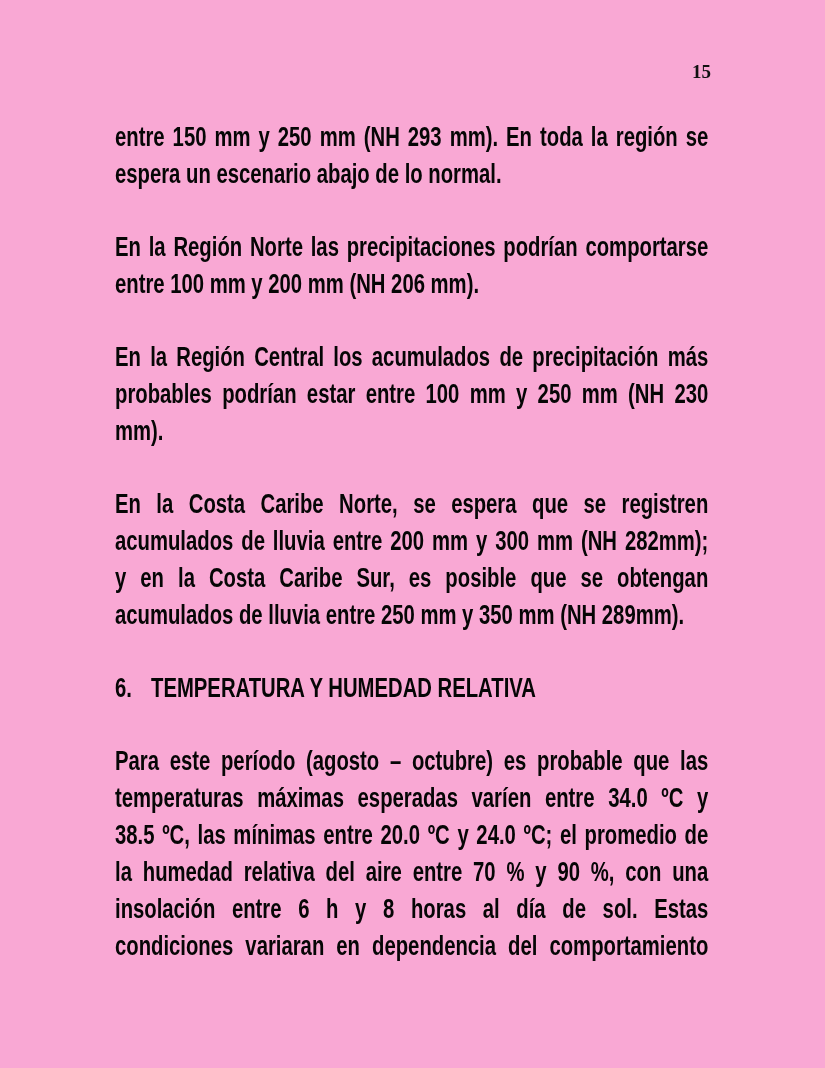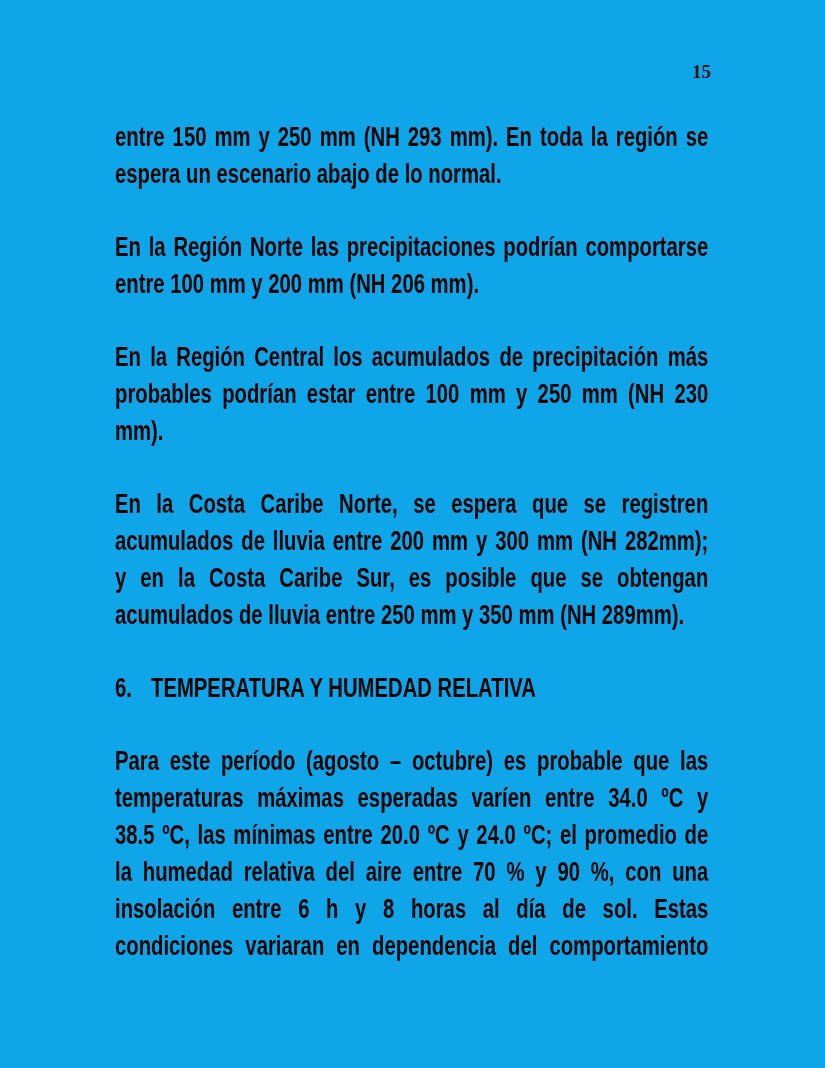--- a/index.html
+++ b/index.html
@@ -10,21 +10,21 @@
     width: 825px;
     height: 1068px;
     background: #ffffff;
     position: relative;
     overflow: hidden;
     font-family: "Liberation Sans", sans-serif;
   }
   .page {
     position: absolute;
     inset: 0;
-    background: #0ea5e9;
+    background: #f9a8d4;
   }
   .page-number {
     position: absolute;
     top: 61px;
     right: 114px;
     font-family: "Liberation Serif", serif;
     font-weight: bold;
     font-size: 19px;
     color: #111111;
     text-align: right;

